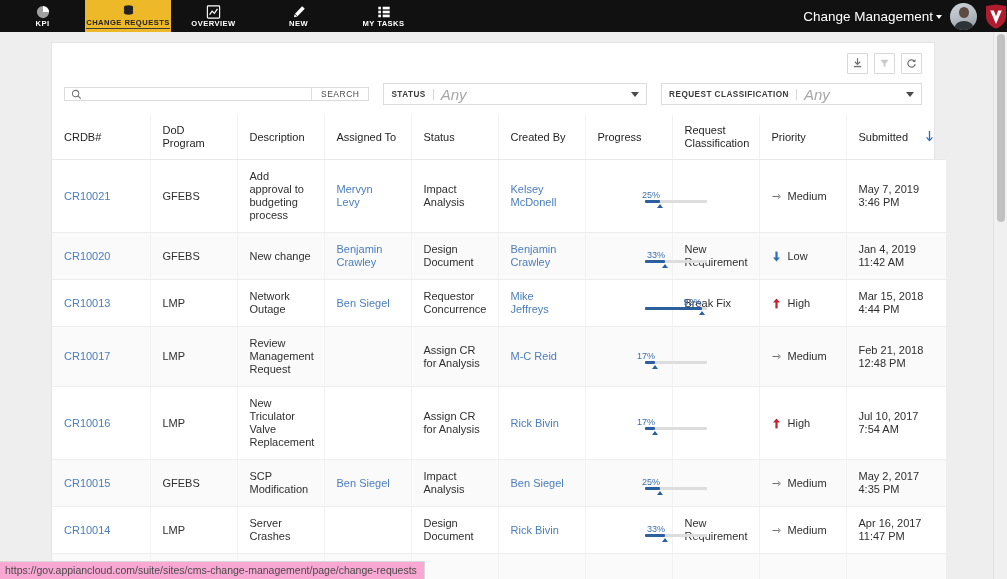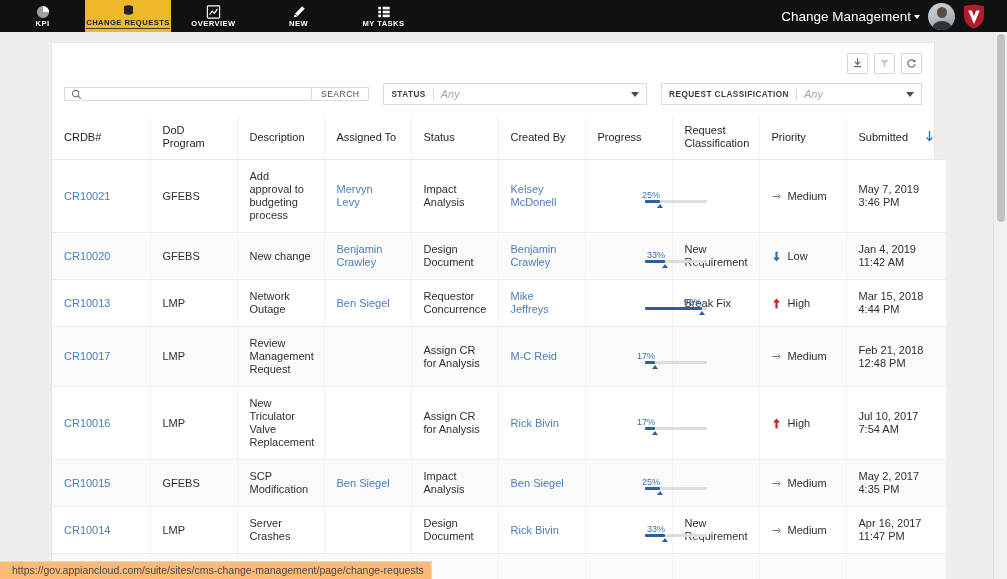--- a/index.html
+++ b/index.html
@@ -47,21 +47,21 @@
   .nav-item.active .nav-label {
     border-bottom: 1px solid #3c3c3c;
     padding-bottom: 1px;
   }
 
   .topright {
     margin-left: auto;
     display: flex;
     align-items: center;
     gap: 8px;
-    padding-right: 22px;
+    padding-right: 0;
   }
   .app-title {
     color: #ffffff;
     font-size: 13.5px;
     cursor: pointer;
     white-space: nowrap;
   }
   .caret-dn {
     display: inline-block;
     width: 0; height: 0;
@@ -203,21 +203,21 @@
     color: #3b3b3b;
     white-space: nowrap;
   }
   .sf-sep {
     width: 1px;
     height: 11px;
     background: #d5d5d5;
     margin: 0 7px;
   }
   .sf-value {
-    font-size: 11px;
+    font-size: 15px;
     font-style: italic;
     color: #a6a6a6;
   }
   .sf-caret {
     margin-left: auto;
     width: 0; height: 0;
     border-left: 4px solid transparent;
     border-right: 4px solid transparent;
     border-top: 5px solid #4b4b4b;
   }
@@ -315,25 +315,25 @@
     width: 8px;
     height: 188px;
     background: #c1c1c1;
     border-radius: 4px;
   }
 
   
   .statusbar {
     position: absolute;
     left: 0; bottom: 0;
-    background: #fdba74;
+    background: #f9a8d4;
     border: 1px solid #d9d9d9;
     border-left: none;
     border-bottom: none;
-    padding: 2px 7px 3px 12px;
+    padding: 2px 7px 3px 5px;
     font-size: 10.5px;
     color: #4a4a4a;
     white-space: nowrap;
     z-index: 30;
   }
 </style>
 </head>
 <body>
 
 <div class="topnav">

